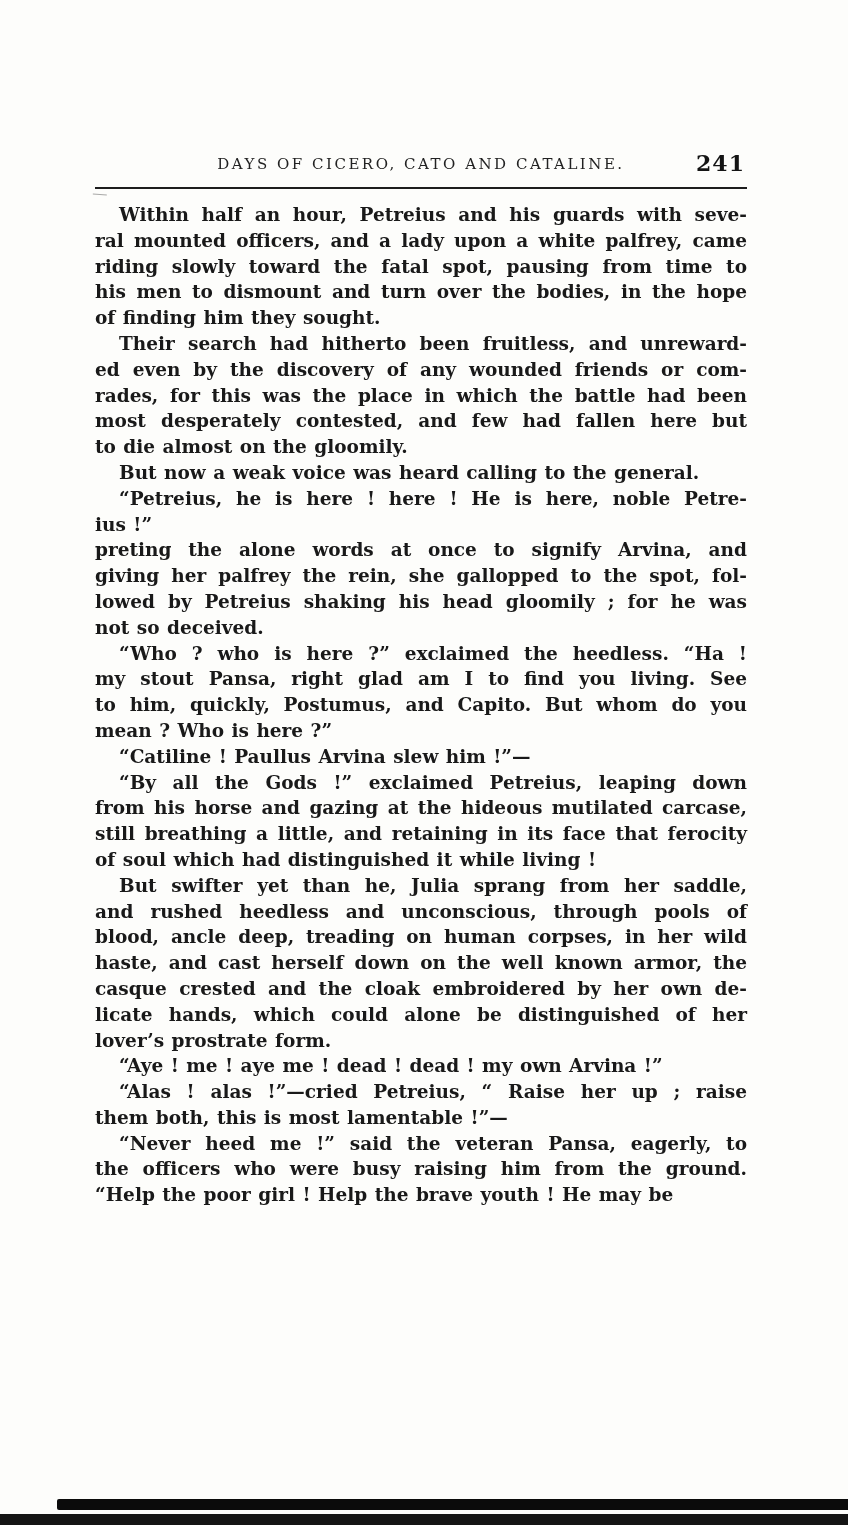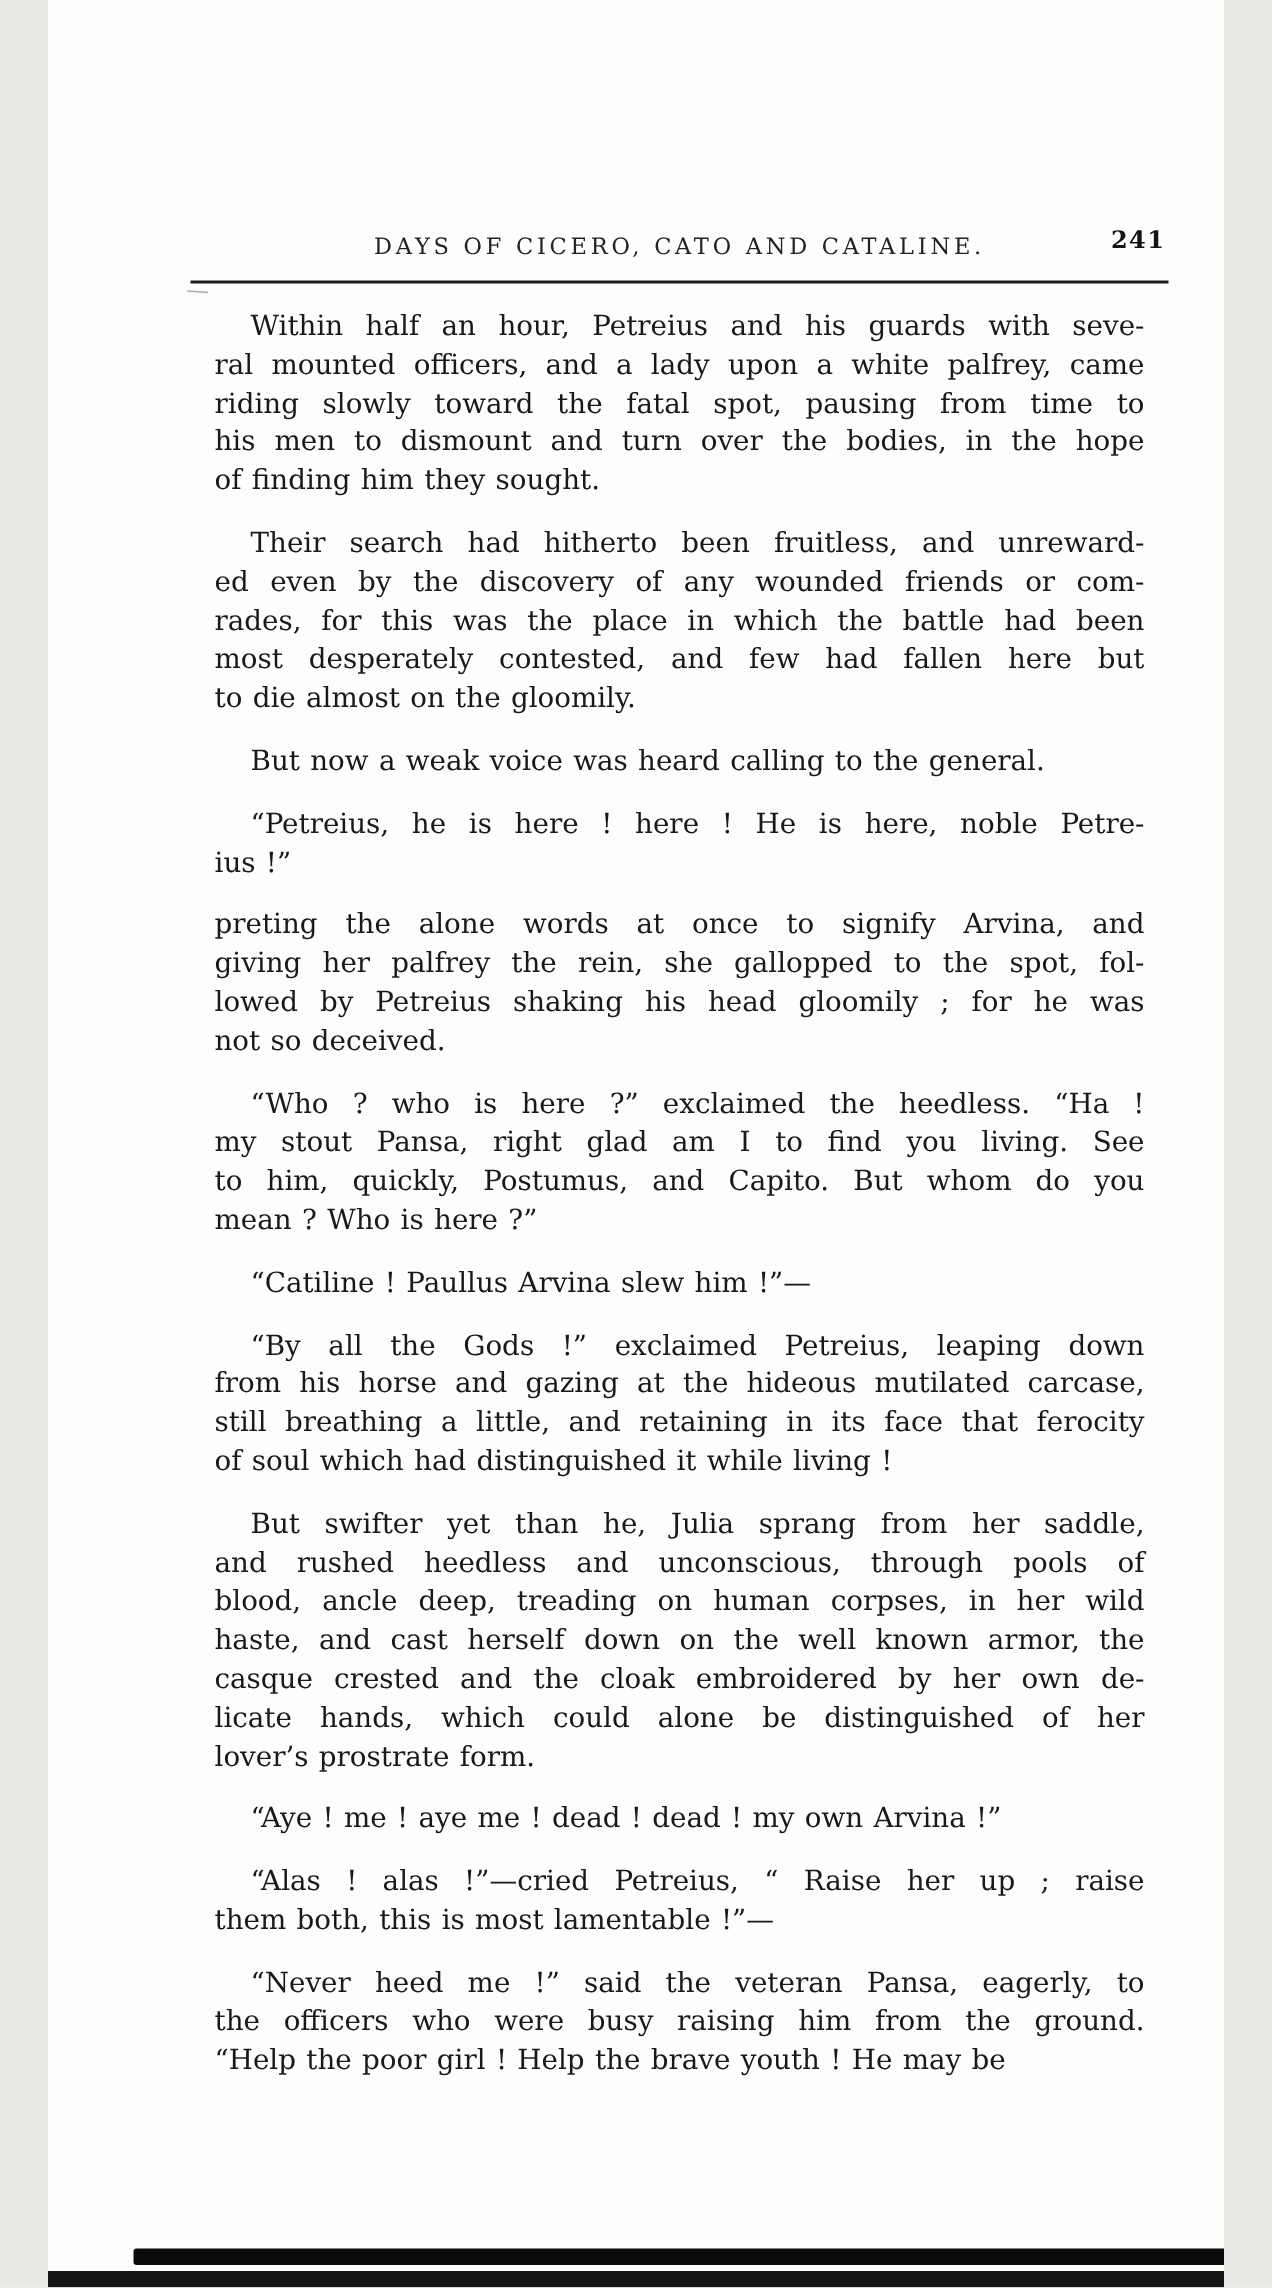--- a/index.html
+++ b/index.html
@@ -2,21 +2,21 @@
 <html><head>
 <meta charset="utf-8">
 <style>
   html, body {
     margin: 0;
     padding: 0;
     background: #e9e9e6;
   }
   .page {
     position: relative;
-    width: 784px;
+    width: 848px;
     height: 1525px;
     margin: 0 auto;
     background: #fdfdfb;
     overflow: hidden;
     font-family: "DejaVu Serif", "Liberation Serif", serif;
     color: #191919;
   }
   .content {
     position: absolute;
     left: 95px;
@@ -32,21 +32,21 @@
     font-size: 15px;
     letter-spacing: 2.5px;
     color: #222;
     padding-top: 5px;
     white-space: nowrap;
   }
   .page-number {
     position: absolute;
     right: 2px;
     top: 0;
-    font-size: 16px;
+    font-size: 22px;
     font-weight: bold;
     letter-spacing: 1px;
     color: #141414;
     text-align: center;
   }
   .head-rule {
     margin-top: 7px;
     border-top: 2px solid #1d1d1d;
     position: relative;
   }
@@ -60,21 +60,22 @@
     border-bottom: 1px solid #555;
     transform: rotate(4deg);
     opacity: 0.5;
   }
   .page-body {
     margin-top: 13px;
     font-size: 18.5px;
     line-height: 25.8px;
   }
   .paragraph {
-    margin: 16px;
+    margin: 0;
+    font-weight: bold;
   }
   .line {
     text-align: justify;
     text-align-last: justify;
     min-height: 25.8px;
     word-spacing: 1px;
   }
   .line.first {
     padding-left: 24px;
   }

